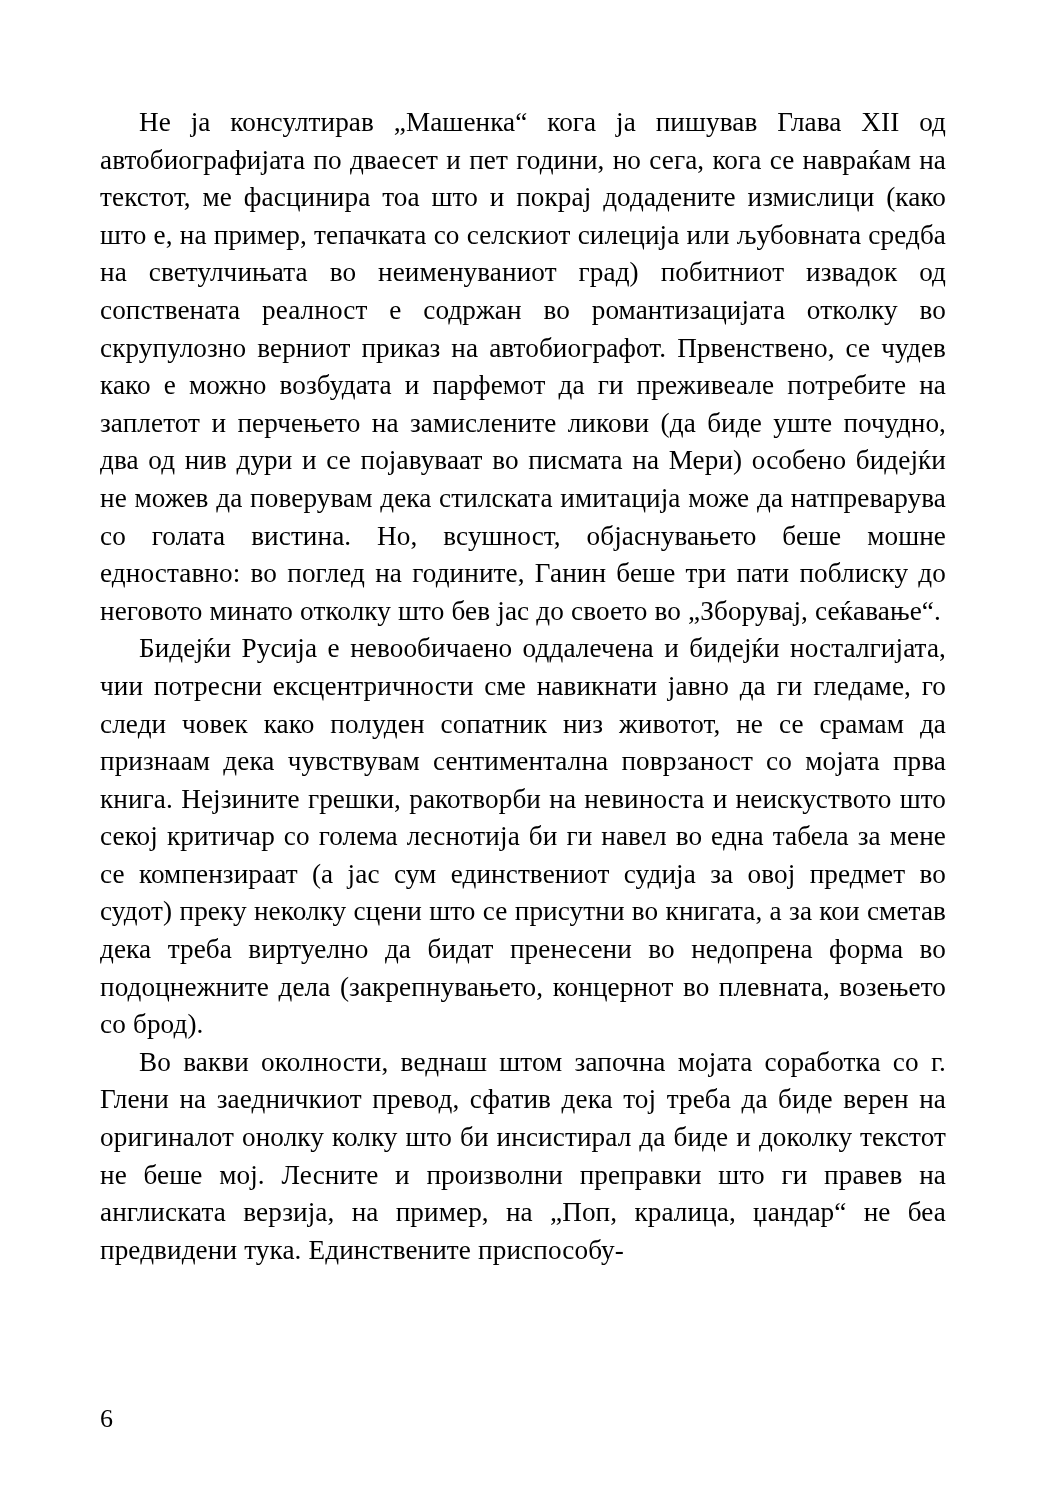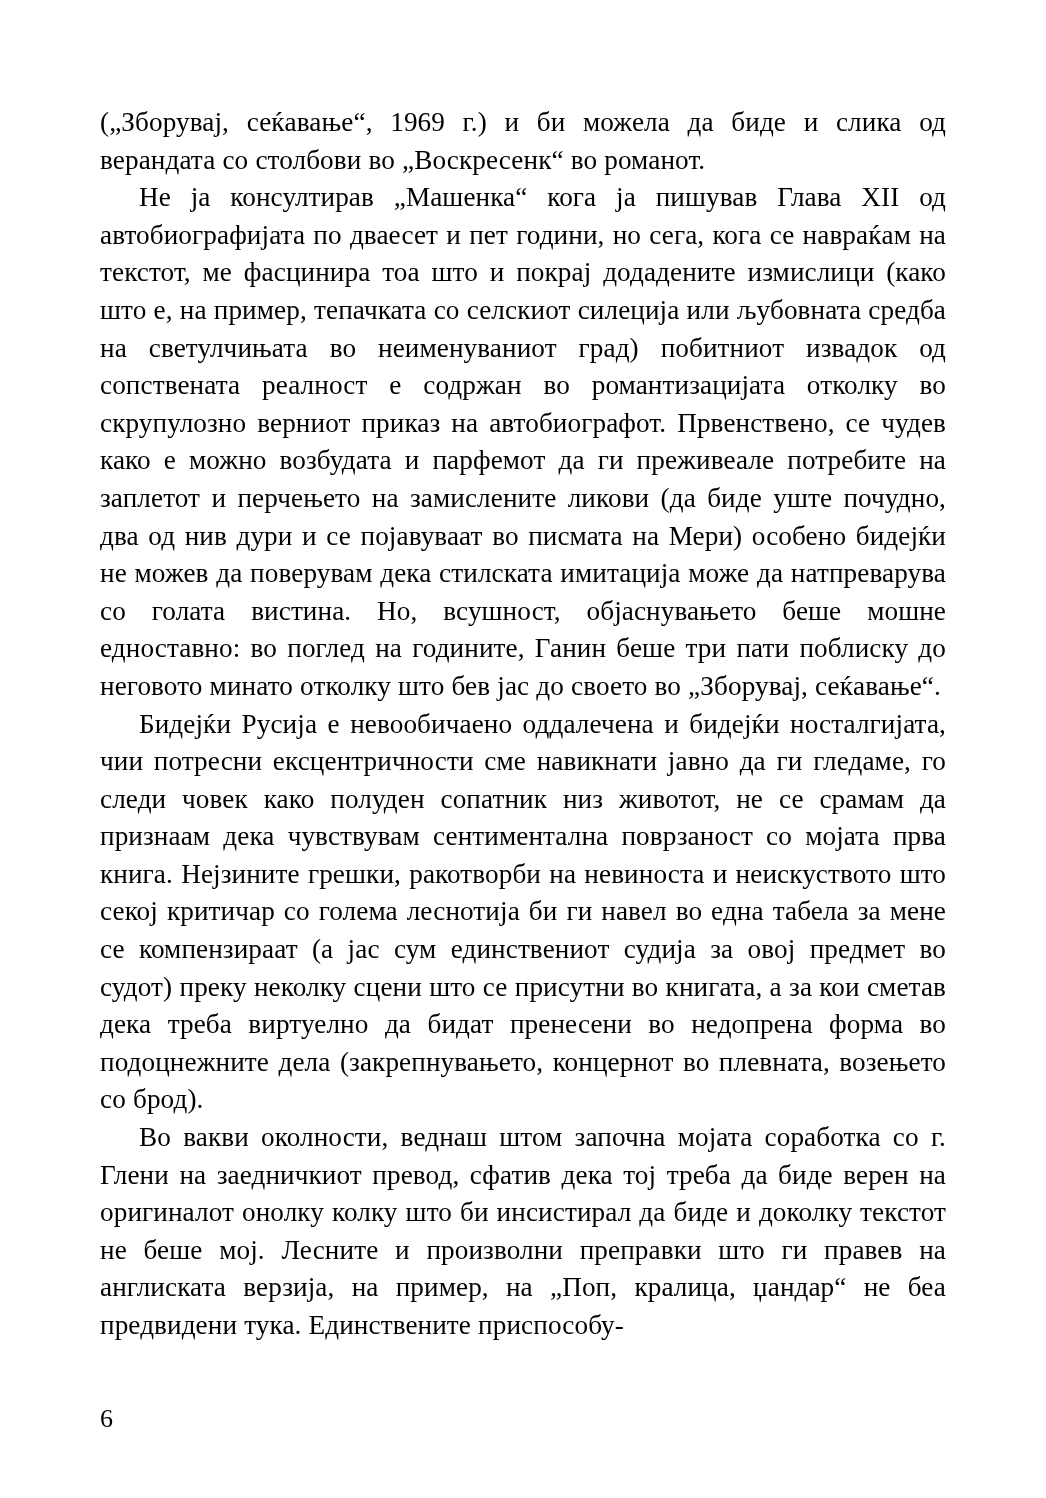--- a/index.html
+++ b/index.html
@@ -52,21 +52,20 @@
     line-height: 30px;
     font-family: "Liberation Serif", "DejaVu Serif", serif;
   }
 </style>
 </head>
 <body>
 
 <div class="page">
 
   <div class="text-block">
-    <p class="para no-stretch">(„Зборувај, сеќавање“, 1969 г.) и би можела да биде и слика од верандата со столбови во „Воскресенк“ во романот.</p>
 
     <p class="para indent no-stretch">Не ја консултирав „Машенка“ кога ја пишував Глава XII од автобиографијата по дваесет и пет години, но сега, кога се навраќам на текстот, ме фасцинира тоа што и покрај додадените измислици (како што е, на пример, тепачката со селскиот силеција или љубовната средба на светулчињата во неименуваниот град) побитниот извадок од сопствената реалност е содржан во романтизацијата отколку во скрупулозно верниот приказ на автобиографот. Првенствено, се чудев како е можно возбудата и парфемот да ги преживеале потребите на заплетот и перчењето на замислените ликови (да биде уште почудно, два од нив дури и се појавуваат во писмата на Мери) особено бидејќи не можев да поверувам дека стилската имитација може да натпреварува со голата вистина. Но, всушност, објаснувањето беше мошне едноставно: во поглед на годините, Ганин беше три пати поблиску до неговото минато отколку што бев јас до своето во „Зборувај, сеќавање“.</p>
 
     <p class="para indent no-stretch">Бидејќи Русија е невообичаено оддалечена и бидејќи носталгијата, чии потресни ексцентричности сме навикнати јавно да ги гледаме, го следи човек како полуден сопатник низ животот, не се срамам да признаам дека чувствувам сентиментална поврзаност со мојата прва книга. Нејзините грешки, ракотворби на невиноста и неискуството што секој критичар со голема леснотија би ги навел во една табела за мене се компензираат (а јас сум единствениот судија за овој предмет во судот) преку неколку сцени што се присутни во книгата, а за кои сметав дека треба виртуелно да бидат пренесени во недопрена форма во подоцнежните дела (закрепнувањето, концернот во плевната, возењето со брод).</p>
 
     <p class="para indent no-stretch">Во вакви околности, веднаш штом започна мојата соработка со г. Глени на заедничкиот превод, сфатив дека тој треба да биде верен на оригиналот онолку колку што би инсистирал да биде и доколку текстот не беше мој. Лесните и произволни преправки што ги правев на англиската верзија, на пример, на „Поп, кралица, џандар“ не беа предвидени тука. Единствените приспособу-</p>
   </div>
 
   <div class="folio">6</div>
 

